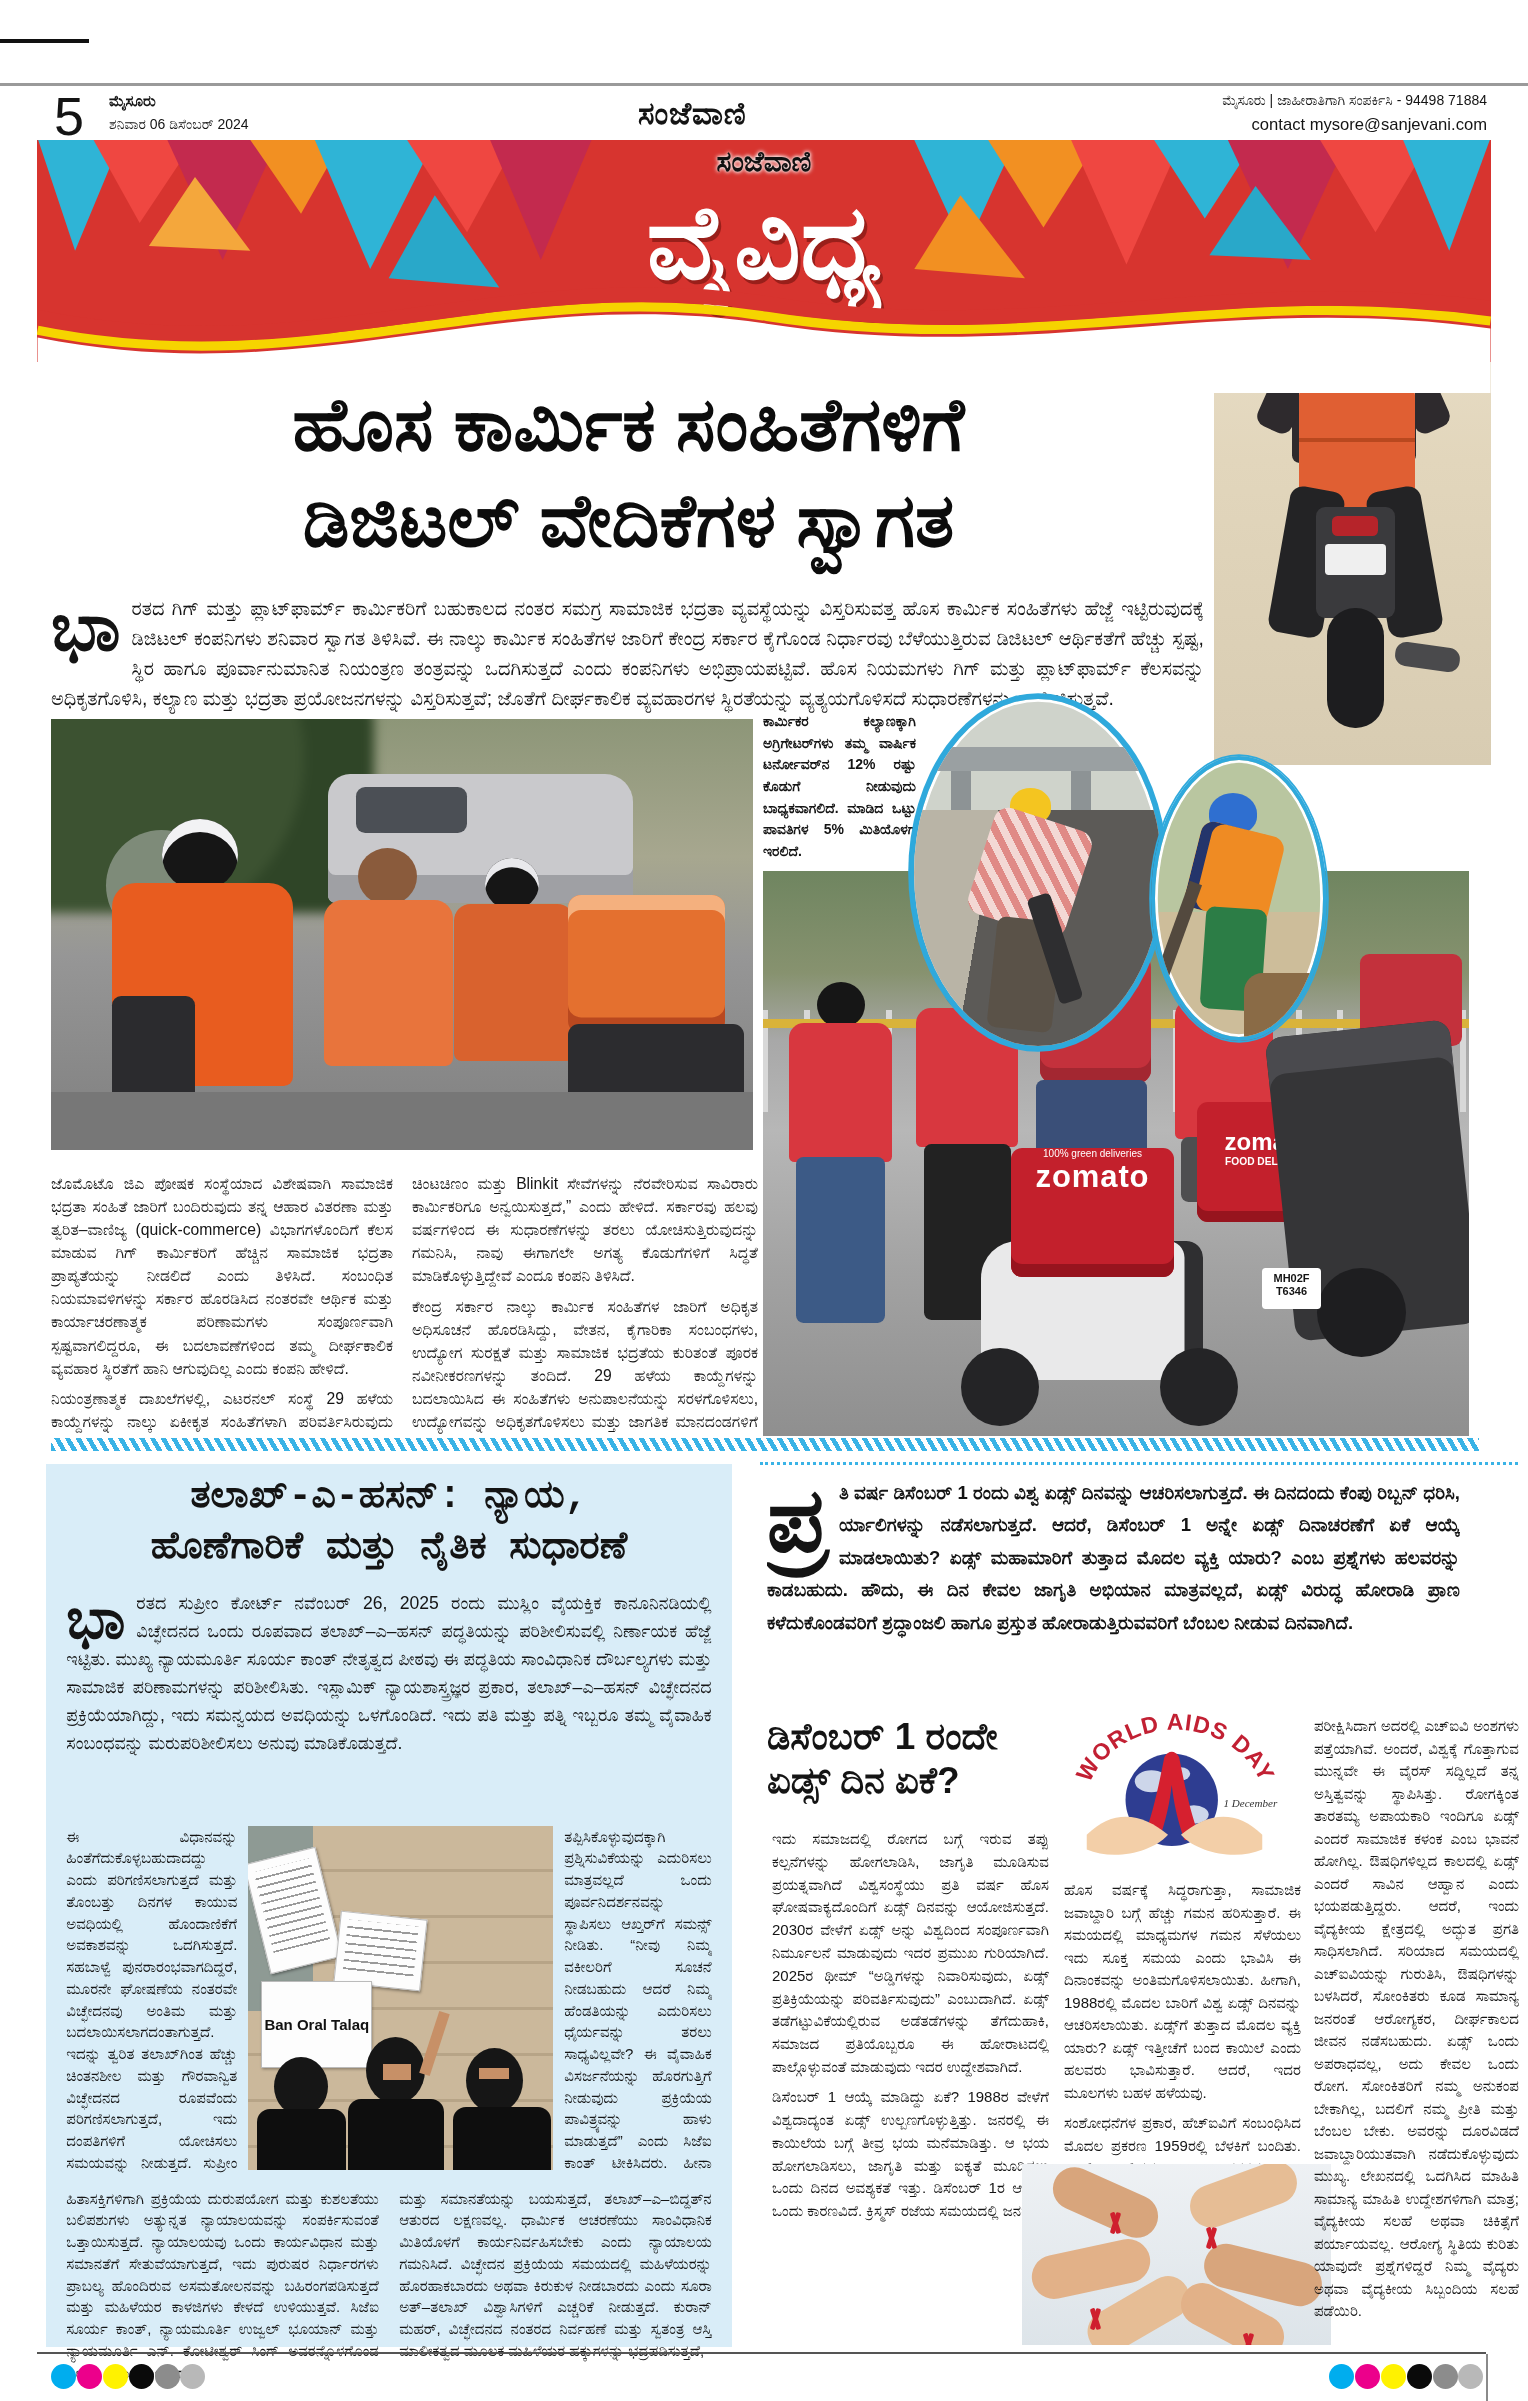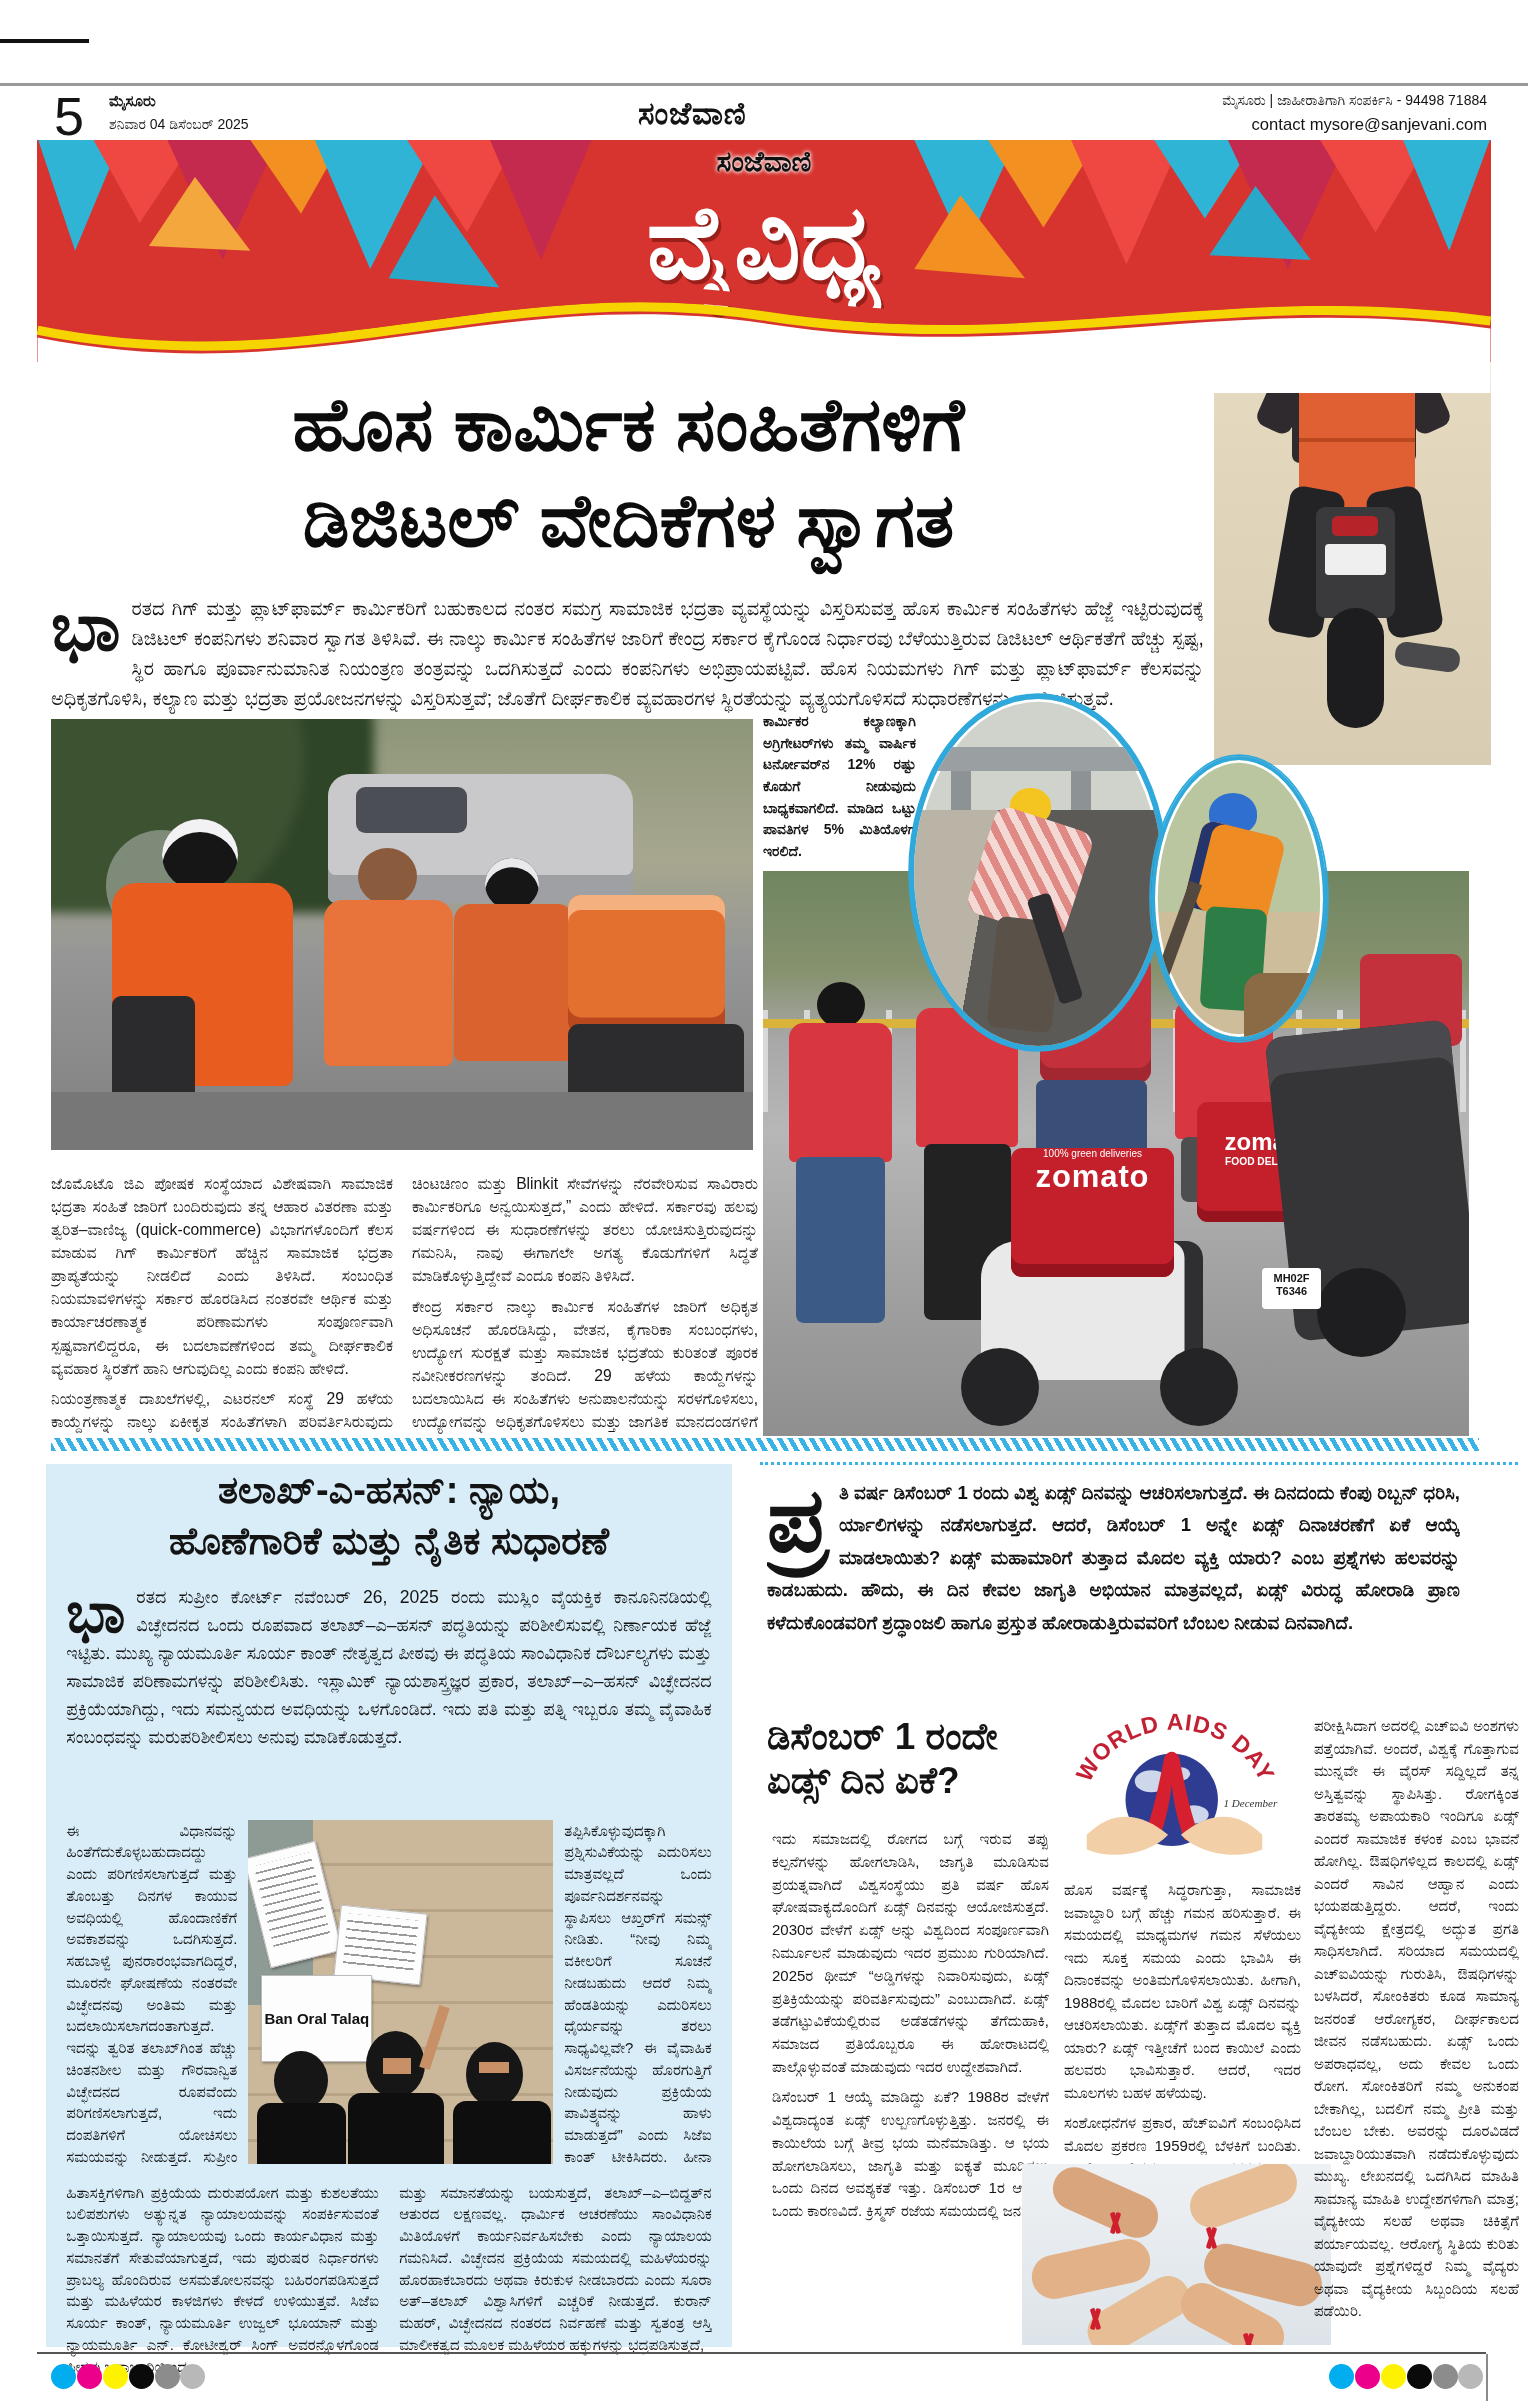--- a/index.html
+++ b/index.html
@@ -51,21 +51,21 @@
 </head>
 <body>
 
 <div id="page">
 
   <div class="abs" style="left:0;top:39px;width:89px;height:3.7px;background:#111;"></div>
   <div class="abs hairline" style="left:0;top:83px;width:1528px;"></div>
 
   <div class="abs pageno" style="left:54px;top:89px;">5</div>
   <div class="abs hdr-small" style="left:109px;top:92px;">ಮೈಸೂರು</div>
-  <div class="abs hdr-date" style="left:109px;top:116px;">ಶನಿವಾರ 04 ಡಿಸೆಂಬರ್ 2025</div>
+  <div class="abs hdr-date" style="left:109px;top:116px;">ಶನಿವಾರ 06 ಡಿಸೆಂಬರ್ 2024</div>
   <div class="abs mast-logo" style="left:638px;top:96px;">
     <span class="blue-dot"></span>
     <span>ಸಂಜೆವಾಣಿ</span>
   </div>
   <div class="abs hdr-date" style="right:41px;top:92px;text-align:center;">ಮೈಸೂರು | ಜಾಹೀರಾತಿಗಾಗಿ ಸಂಪರ್ಕಿಸಿ - 94498 71884</div>
   <div class="abs" style="right:41px;top:115px;text-align:right;font-size:16.6px;">contact mysore@sanjevani.com</div>
 
   <div class="abs photo" id="photo-rider" style="left:1214px;top:211px;width:277px;height:554px;background:linear-gradient(#ece2cd 0%,#e2d6bc 45%,#d8ccb2 100%);z-index:1;">
     <div class="abs" style="left:18.5px;top:37px;width:240px;height:65px;background:#d9c9a8;filter:blur(1.8px);border-radius:7.4px;"></div>
     <div class="abs" style="left:109px;top:65px;width:61px;height:55px;background:#1c1c1e;border-radius:50% 50% 46% 46%;"></div>
@@ -204,21 +204,21 @@
     <p style="margin:0;">ನಿಯಂತ್ರಣಾತ್ಮಕ ದಾಖಲೆಗಳಲ್ಲಿ, ಎಟರನಲ್ ಸಂಸ್ಥೆ 29 ಹಳೆಯ ಕಾಯ್ದೆಗಳನ್ನು ನಾಲ್ಕು ಏಕೀಕೃತ ಸಂಹಿತೆಗಳಾಗಿ ಪರಿವರ್ತಿಸಿರುವುದು ಕೈಗಾರಿಕೆ ಹಾಗೂ ಕಾರ್ಮಿಕ ಪರಿಸರಕ್ಕೆ ಹೆಚ್ಚಿನ ಏಕರೂಪತೆ ಮತ್ತು ಸ್ಪಷ್ಟತೆಯನ್ನು ತರಲಿದೆ ಎಂದು ಹೇಳಿದೆ. “ಈ ನಾಲ್ಕು ಸಂಹಿತೆಗಳಲ್ಲಿ ಒಂದಾದ ಸಾಮಾಜಿಕ ಭದ್ರತಾ ಸಂಹಿತೆ, 2020, ದೇಶದಾದ್ಯಂತ ಗಿಗ್ ಕಾರ್ಮಿಕರ ಭದ್ರತೆಯನ್ನು ಬಲಪಡಿಸುತ್ತದೆ. ಇದು ನಮ್ಮ</p>
   </div>
   <div class="abs body-col just" style="left:412px;top:1172px;width:346px;height:264px;overflow:hidden;">
     <p style="margin:0 0 7.4px;">ಚಿಂಟಚಿಣಂ ಮತ್ತು Blinkit ಸೇವೆಗಳನ್ನು ನೆರವೇರಿಸುವ ಸಾವಿರಾರು ಕಾರ್ಮಿಕರಿಗೂ ಅನ್ವಯಿಸುತ್ತದೆ,” ಎಂದು ಹೇಳಿದೆ. ಸರ್ಕಾರವು ಹಲವು ವರ್ಷಗಳಿಂದ ಈ ಸುಧಾರಣೆಗಳನ್ನು ತರಲು ಯೋಚಿಸುತ್ತಿರುವುದನ್ನು ಗಮನಿಸಿ, ನಾವು ಈಗಾಗಲೇ ಅಗತ್ಯ ಕೊಡುಗೆಗಳಿಗೆ ಸಿದ್ಧತೆ ಮಾಡಿಕೊಳ್ಳುತ್ತಿದ್ದೇವೆ ಎಂದೂ ಕಂಪನಿ ತಿಳಿಸಿದೆ.</p>
     <p style="margin:0;">ಕೇಂದ್ರ ಸರ್ಕಾರ ನಾಲ್ಕು ಕಾರ್ಮಿಕ ಸಂಹಿತೆಗಳ ಜಾರಿಗೆ ಅಧಿಕೃತ ಅಧಿಸೂಚನೆ ಹೊರಡಿಸಿದ್ದು, ವೇತನ, ಕೈಗಾರಿಕಾ ಸಂಬಂಧಗಳು, ಉದ್ಯೋಗ ಸುರಕ್ಷತೆ ಮತ್ತು ಸಾಮಾಜಿಕ ಭದ್ರತೆಯ ಕುರಿತಂತೆ ಪೂರಕ ನವೀನೀಕರಣಗಳನ್ನು ತಂದಿದೆ. 29 ಹಳೆಯ ಕಾಯ್ದೆಗಳನ್ನು ಬದಲಾಯಿಸಿದ ಈ ಸಂಹಿತೆಗಳು ಅನುಪಾಲನೆಯನ್ನು ಸರಳಗೊಳಿಸಲು, ಉದ್ಯೋಗವನ್ನು ಅಧಿಕೃತಗೊಳಿಸಲು ಮತ್ತು ಜಾಗತಿಕ ಮಾನದಂಡಗಳಿಗೆ ಹೊಂದಿಕೊಳ್ಳಲು ರೂಪಿಸಲಾಗಿದೆ. ಮೊದಲ ಬಾರಿಗೆ “ಗಿಗ್ ಕೆಲಸ”, “ಪ್ಲಾಟ್‌ಫಾರ್ಮ್ ಕೆಲಸ” ಮತ್ತು “ಅಗ್ರಿಗೇಟರ್‌ಗಳು” ಎಂಬ ಪದಗಳಿಗೆ ಕಾನೂನು ವ್ಯಾಖ್ಯಾನ ನೀಡಲಾಗಿದ್ದು, ಗಿಗ್</p>
   </div>
 
   <div class="abs hatch" style="left:51px;top:1438px;width:1428px;height:13px;"></div>
 
   <div class="abs" id="talaq">
-    <div class="talaq-head" style="padding-top:1px;">
+    <div class="talaq-head" style="padding-top:7px;font-family:Liberation Mono, monospace;">
       <div>ತಲಾಖ್-ಎ-ಹಸನ್: ನ್ಯಾಯ,</div>
       <div>ಹೊಣೆಗಾರಿಕೆ ಮತ್ತು ನೈತಿಕ ಸುಧಾರಣೆ</div>
     </div>
     <div class="just" style="margin:15px 20.3px 0;font-size:17.6px;line-height:1.6;height:224px;overflow:hidden;">
       <span class="dropcap" style="font-size:57px;">ಭಾ</span>
       <span>ರತದ ಸುಪ್ರೀಂ ಕೋರ್ಟ್ ನವೆಂಬರ್ 26, 2025 ರಂದು ಮುಸ್ಲಿಂ ವೈಯಕ್ತಿಕ ಕಾನೂನಿನಡಿಯಲ್ಲಿ ವಿಚ್ಛೇದನದ ಒಂದು ರೂಪವಾದ ತಲಾಖ್–ಎ–ಹಸನ್ ಪದ್ಧತಿಯನ್ನು ಪರಿಶೀಲಿಸುವಲ್ಲಿ ನಿರ್ಣಾಯಕ ಹೆಜ್ಜೆ ಇಟ್ಟಿತು. ಮುಖ್ಯ ನ್ಯಾಯಮೂರ್ತಿ ಸೂರ್ಯ ಕಾಂತ್ ನೇತೃತ್ವದ ಪೀಠವು ಈ ಪದ್ಧತಿಯ ಸಾಂವಿಧಾನಿಕ ದೌರ್ಬಲ್ಯಗಳು ಮತ್ತು ಸಾಮಾಜಿಕ ಪರಿಣಾಮಗಳನ್ನು ಪರಿಶೀಲಿಸಿತು. ಇಸ್ಲಾಮಿಕ್ ನ್ಯಾಯಶಾಸ್ತ್ರಜ್ಞರ ಪ್ರಕಾರ, ತಲಾಖ್–ಎ–ಹಸನ್ ವಿಚ್ಛೇದನದ ಪ್ರಕ್ರಿಯೆಯಾಗಿದ್ದು, ಇದು ಸಮನ್ವಯದ ಅವಧಿಯನ್ನು ಒಳಗೊಂಡಿದೆ. ಇದು ಪತಿ ಮತ್ತು ಪತ್ನಿ ಇಬ್ಬರೂ ತಮ್ಮ ವೈವಾಹಿಕ ಸಂಬಂಧವನ್ನು ಮರುಪರಿಶೀಲಿಸಲು ಅನುವು ಮಾಡಿಕೊಡುತ್ತದೆ.</span>
     </div>
     <div style="display:flex;gap:11px;margin:13px 20.3px 0;height:351px;overflow:hidden;">
       <div class="small-col just" style="width:171px;overflow:hidden;">ಈ ವಿಧಾನವನ್ನು ಹಿಂತೆಗೆದುಕೊಳ್ಳಬಹುದಾದದ್ದು ಎಂದು ಪರಿಗಣಿಸಲಾಗುತ್ತದೆ ಮತ್ತು ತೊಂಬತ್ತು ದಿನಗಳ ಕಾಯುವ ಅವಧಿಯಲ್ಲಿ ಹೊಂದಾಣಿಕೆಗೆ ಅವಕಾಶವನ್ನು ಒದಗಿಸುತ್ತದೆ. ಸಹಬಾಳ್ವೆ ಪುನರಾರಂಭವಾಗದಿದ್ದರೆ, ಮೂರನೇ ಘೋಷಣೆಯ ನಂತರವೇ ವಿಚ್ಛೇದನವು ಅಂತಿಮ ಮತ್ತು ಬದಲಾಯಿಸಲಾಗದಂತಾಗುತ್ತದೆ. ಇದನ್ನು ತ್ವರಿತ ತಲಾಖ್‌ಗಿಂತ ಹೆಚ್ಚು ಚಿಂತನಶೀಲ ಮತ್ತು ಗೌರವಾನ್ವಿತ ವಿಚ್ಛೇದನದ ರೂಪವೆಂದು ಪರಿಗಣಿಸಲಾಗುತ್ತದೆ, ಇದು ದಂಪತಿಗಳಿಗೆ ಯೋಚಿಸಲು ಸಮಯವನ್ನು ನೀಡುತ್ತದೆ. ಸುಪ್ರೀಂ ಕೋರ್ಟ್‌ನ ಹಸ್ತಕ್ಷೇಪವನ್ನು ತಲಾಖ್–ಎ–ಹಸನ್‌ನ ಕಾರ್ಯವಿಧಾನದ ಅವಶ್ಯಕತೆಗಳ ಉಲ್ಲಂಘನೆಯ ಸಂದರ್ಭದಲ್ಲಿ ನೋಡಬೇಕು. ಪಟ್ಟಭದ್ರ</div>
 

